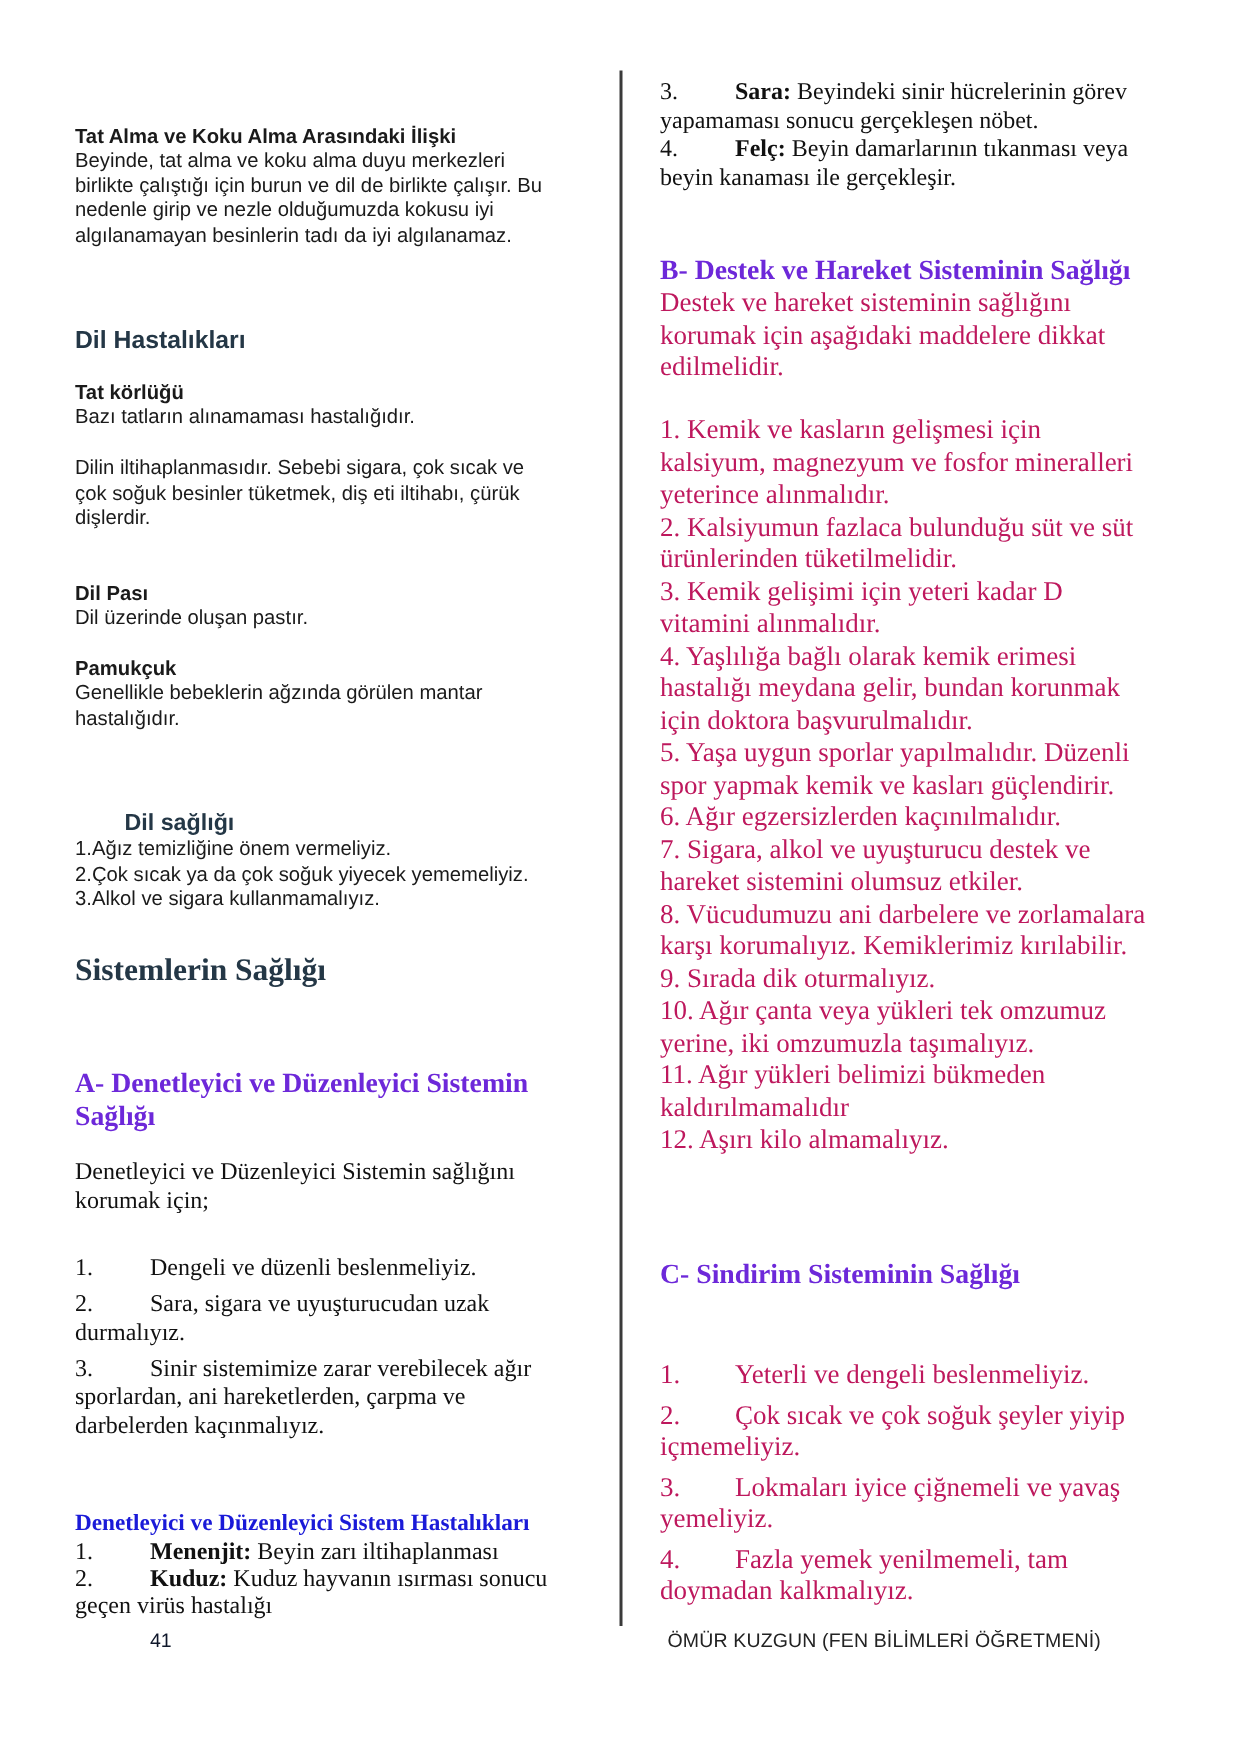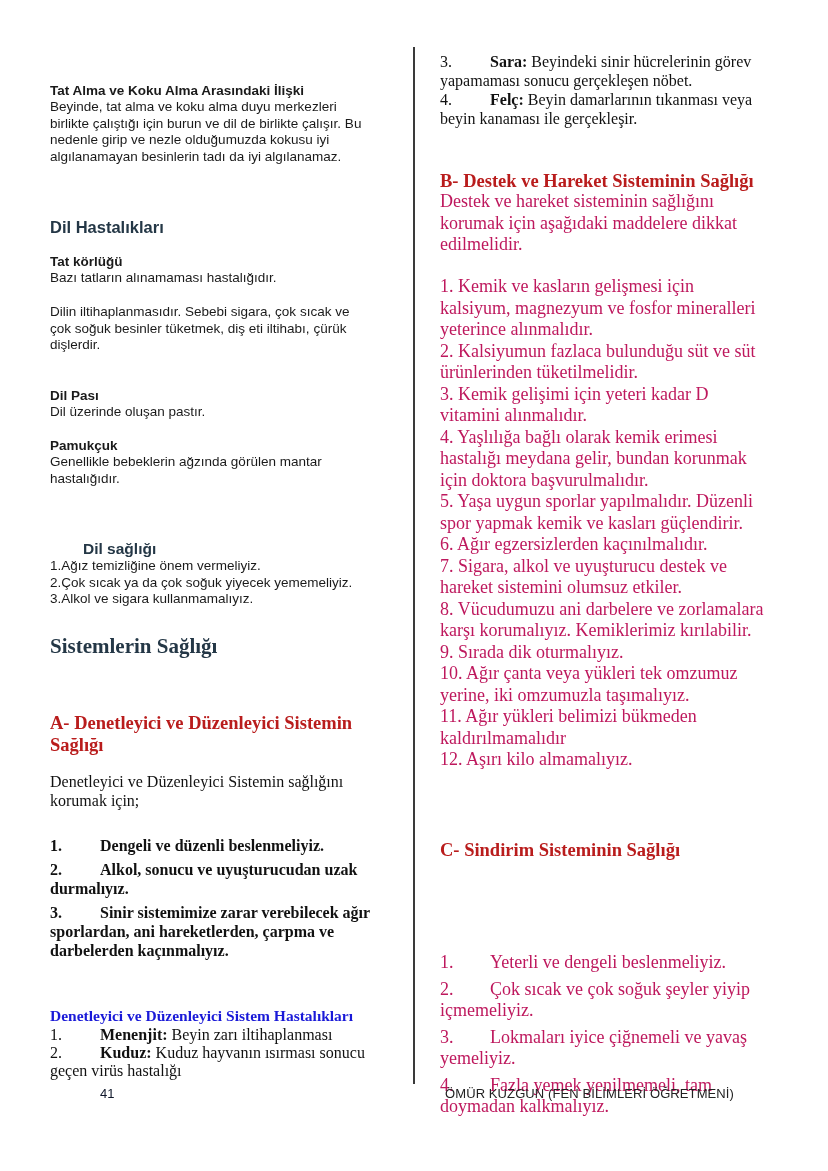--- a/index.html
+++ b/index.html
@@ -7,21 +7,21 @@
   .sans { font-family: "Liberation Sans", sans-serif; }
   .serif { font-family: "Liberation Serif", serif; }
   .abs { position: absolute; }
 
   
   .left { left: 50px; width: 350px; }
   .s-title { font-weight: bold; font-size: 13.5px; line-height: 16px; color: #1a1a1a; }
   .s-body { font-size: 13.5px; line-height: 16.5px; color: #1a1a1a; }
   .h-slate { font-weight: bold; font-size: 16.5px; color: #243746; line-height: 20px; }
   .h-slate-serif { font-weight: bold; font-size: 21px; color: #243746; line-height: 26px; }
-  .h-red { font-weight: bold; color: #b91c1c; }
+  .h-red { font-weight: bold; color: #6d28d9; }
   .h-blue { font-weight: bold; color: #1a1ad8; }
   .t-body { font-size: 16px; line-height: 19px; color: #111; }
   .t-big { font-size: 18px; line-height: 21.5px; color: #be185d; }
   .num-row .n { display: inline-block; width: 50px; }
 
   .divider { left: 413px; top: 47px; width: 2px; height: 1037px; background: #3a3a3a; }
 
   .right { left: 440px; width: 345px; }
 
   .footer-page { left: 100px; top: 1086px; font-size: 13px; color: #0f172a; }
@@ -75,26 +75,26 @@
 <div class="abs left serif h-red" style="top:712px;font-size:18.5px;line-height:22px;">
   <p>A- Denetleyici ve Düzenleyici Sistemin</p>
   <p>Sağlığı</p>
 </div>
 
 <div class="abs left serif t-body" style="top:772px;">
   <p>Denetleyici ve Düzenleyici Sistemin sağlığını</p>
   <p>korumak için;</p>
 </div>
 
-<div class="abs left serif t-body" style="top:836px;font-weight:bold;">
+<div class="abs left serif t-body" style="top:836px;">
   <div class="num-row" style="margin-bottom:5px;">
     <p><span class="n">1.</span><span>Dengeli ve düzenli beslenmeliyiz.</span></p>
   </div>
   <div class="num-row" style="margin-bottom:5px;">
-    <p><span class="n">2.</span><span>Alkol, sonucu ve uyuşturucudan uzak</span></p>
+    <p><span class="n">2.</span><span>Sara, sigara ve uyuşturucudan uzak</span></p>
     <p>durmalıyız.</p>
   </div>
   <div class="num-row">
     <p><span class="n">3.</span><span>Sinir sistemimize zarar verebilecek ağır</span></p>
     <p>sporlardan, ani hareketlerden, çarpma ve</p>
     <p>darbelerden kaçınmalıyız.</p>
   </div>
 </div>
 
 <div class="abs serif h-blue" style="left:50px;top:1007px;font-size:15.5px;line-height:18px;width:360px;">Denetleyici ve Düzenleyici Sistem Hastalıkları</div>
@@ -151,21 +151,21 @@
   <p>9. Sırada dik oturmalıyız.</p>
   <p>10. Ağır çanta veya yükleri tek omzumuz</p>
   <p>yerine, iki omzumuzla taşımalıyız.</p>
   <p>11. Ağır yükleri belimizi bükmeden</p>
   <p>kaldırılmamalıdır</p>
   <p>12. Aşırı kilo almamalıyız.</p>
 </div>
 
 <div class="abs right serif h-red" style="top:839px;font-size:18.5px;line-height:22px;">C- Sindirim Sisteminin Sağlığı</div>
 
-<div class="abs right serif t-big" style="top:952px;">
+<div class="abs right serif t-big" style="top:906px;">
   <div class="num-row" style="margin-bottom:5px;">
     <p><span class="n">1.</span><span>Yeterli ve dengeli beslenmeliyiz.</span></p>
   </div>
   <div class="num-row" style="margin-bottom:5px;">
     <p><span class="n">2.</span><span>Çok sıcak ve çok soğuk şeyler yiyip</span></p>
     <p>içmemeliyiz.</p>
   </div>
   <div class="num-row" style="margin-bottom:5px;">
     <p><span class="n">3.</span><span>Lokmaları iyice çiğnemeli ve yavaş</span></p>
     <p>yemeliyiz.</p>

